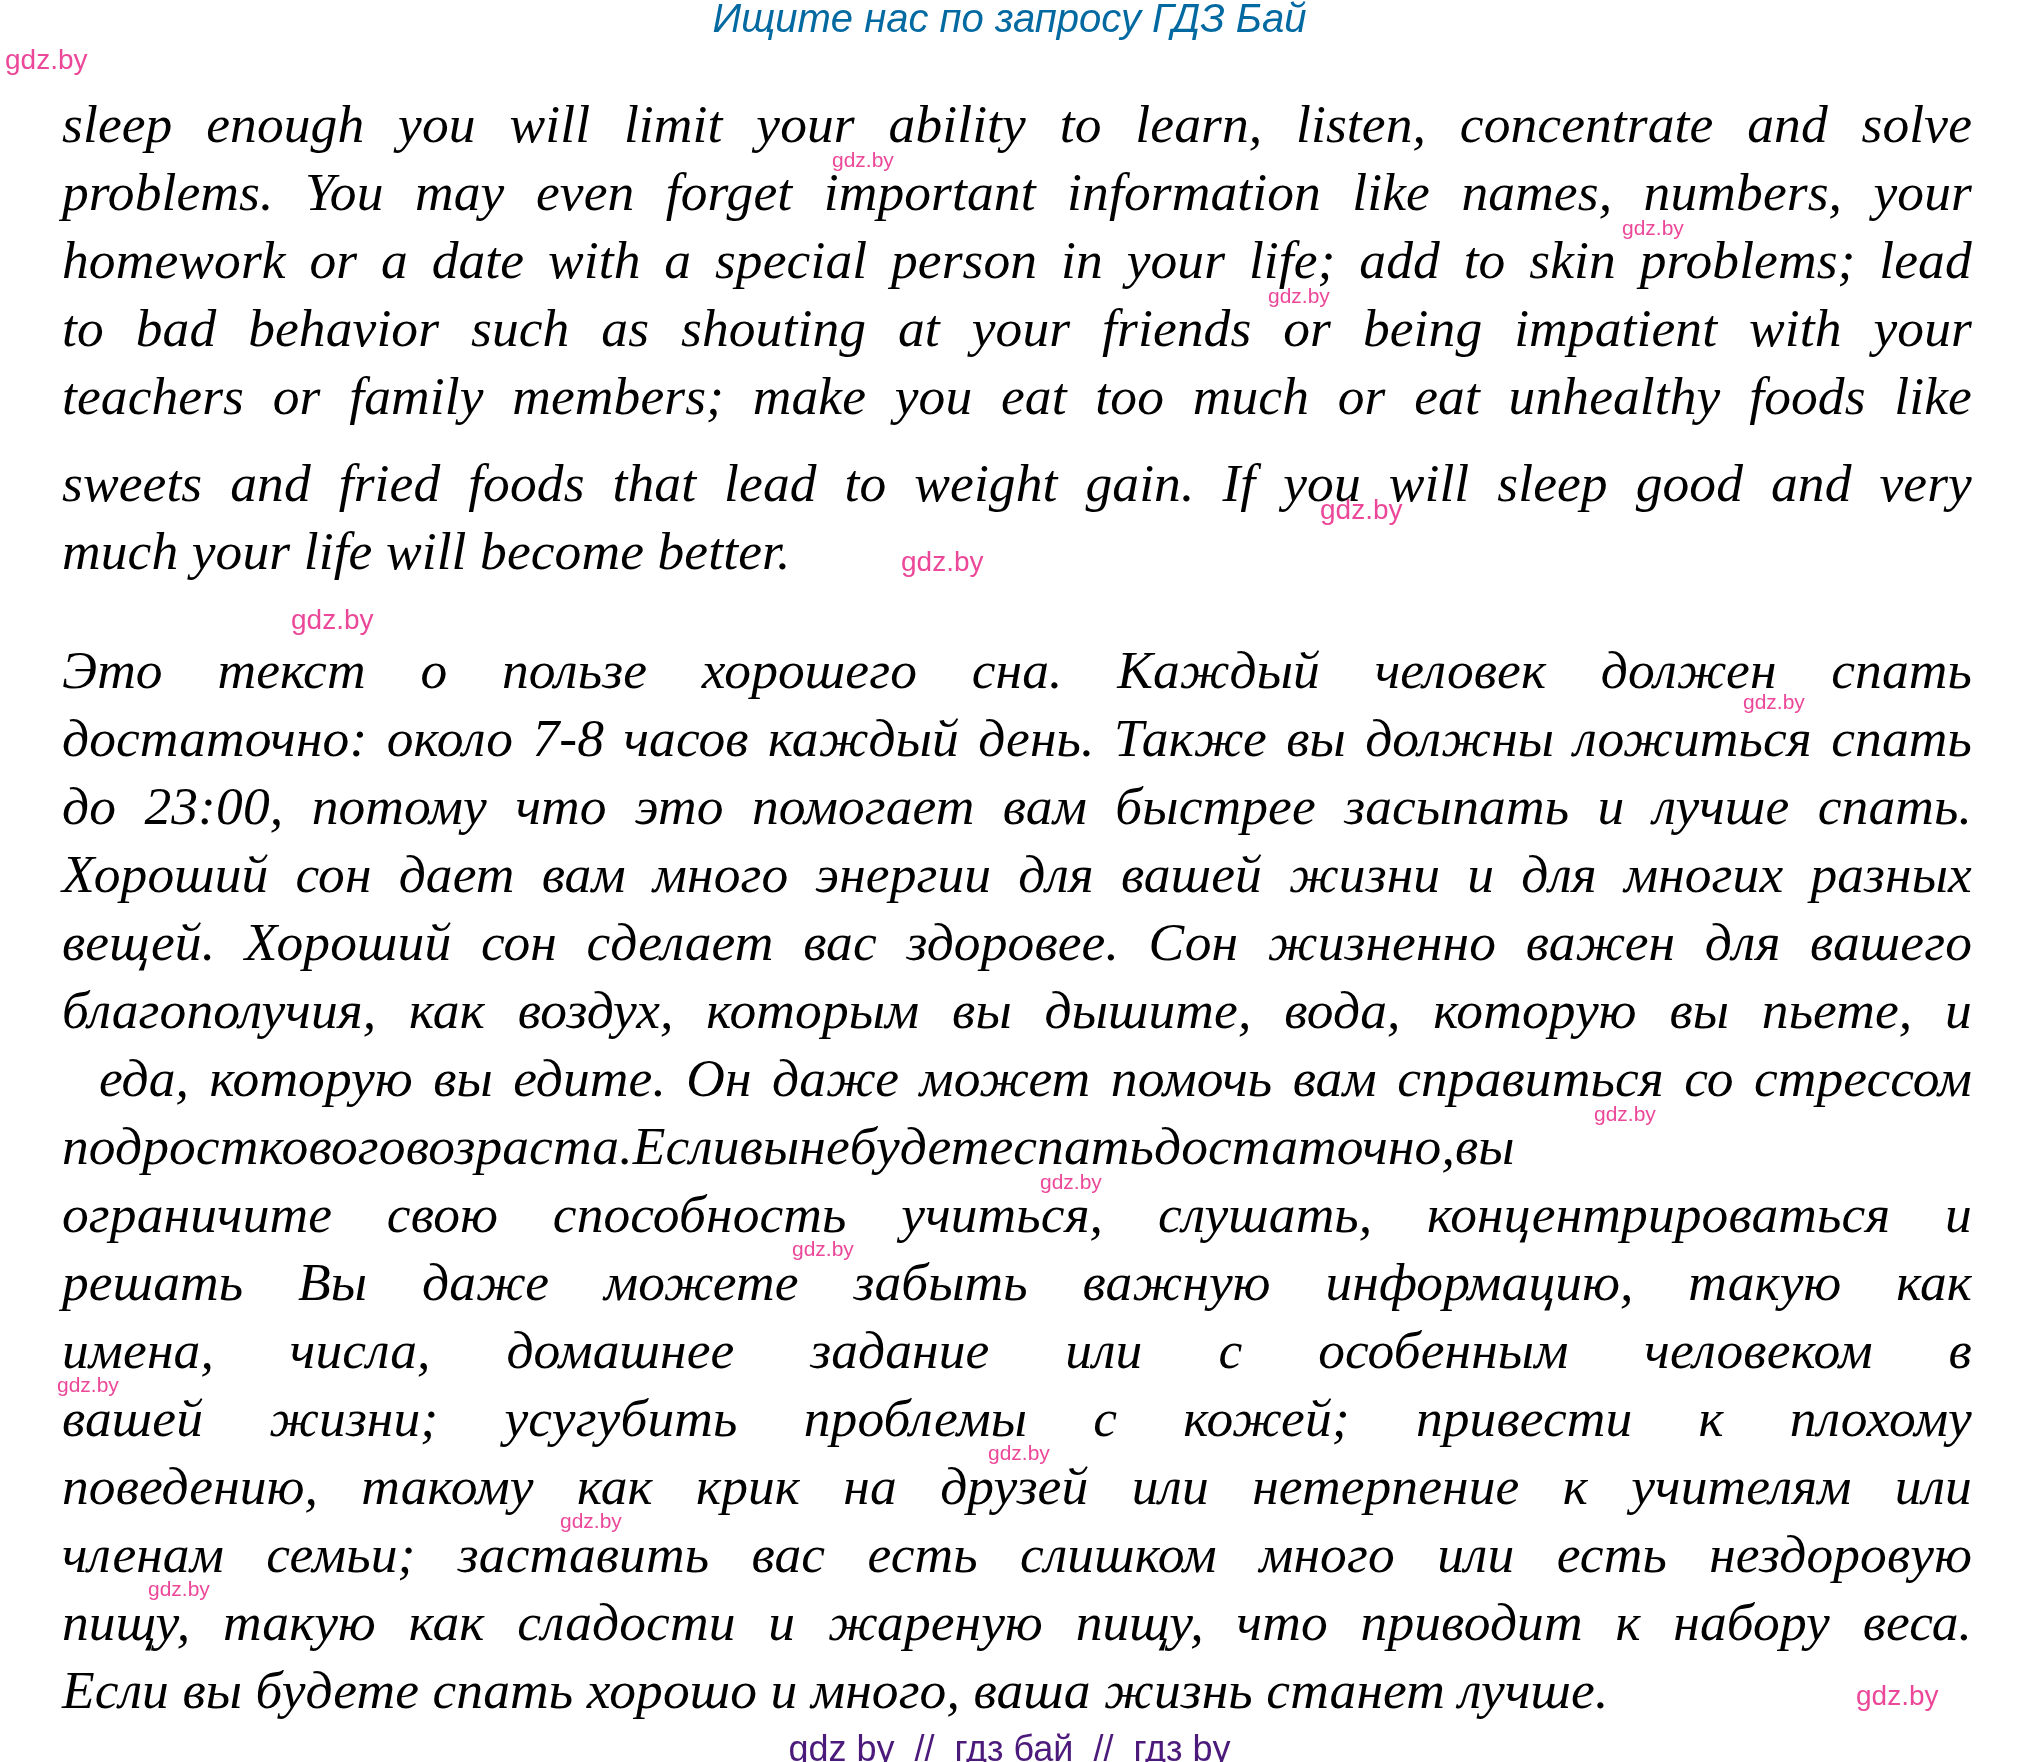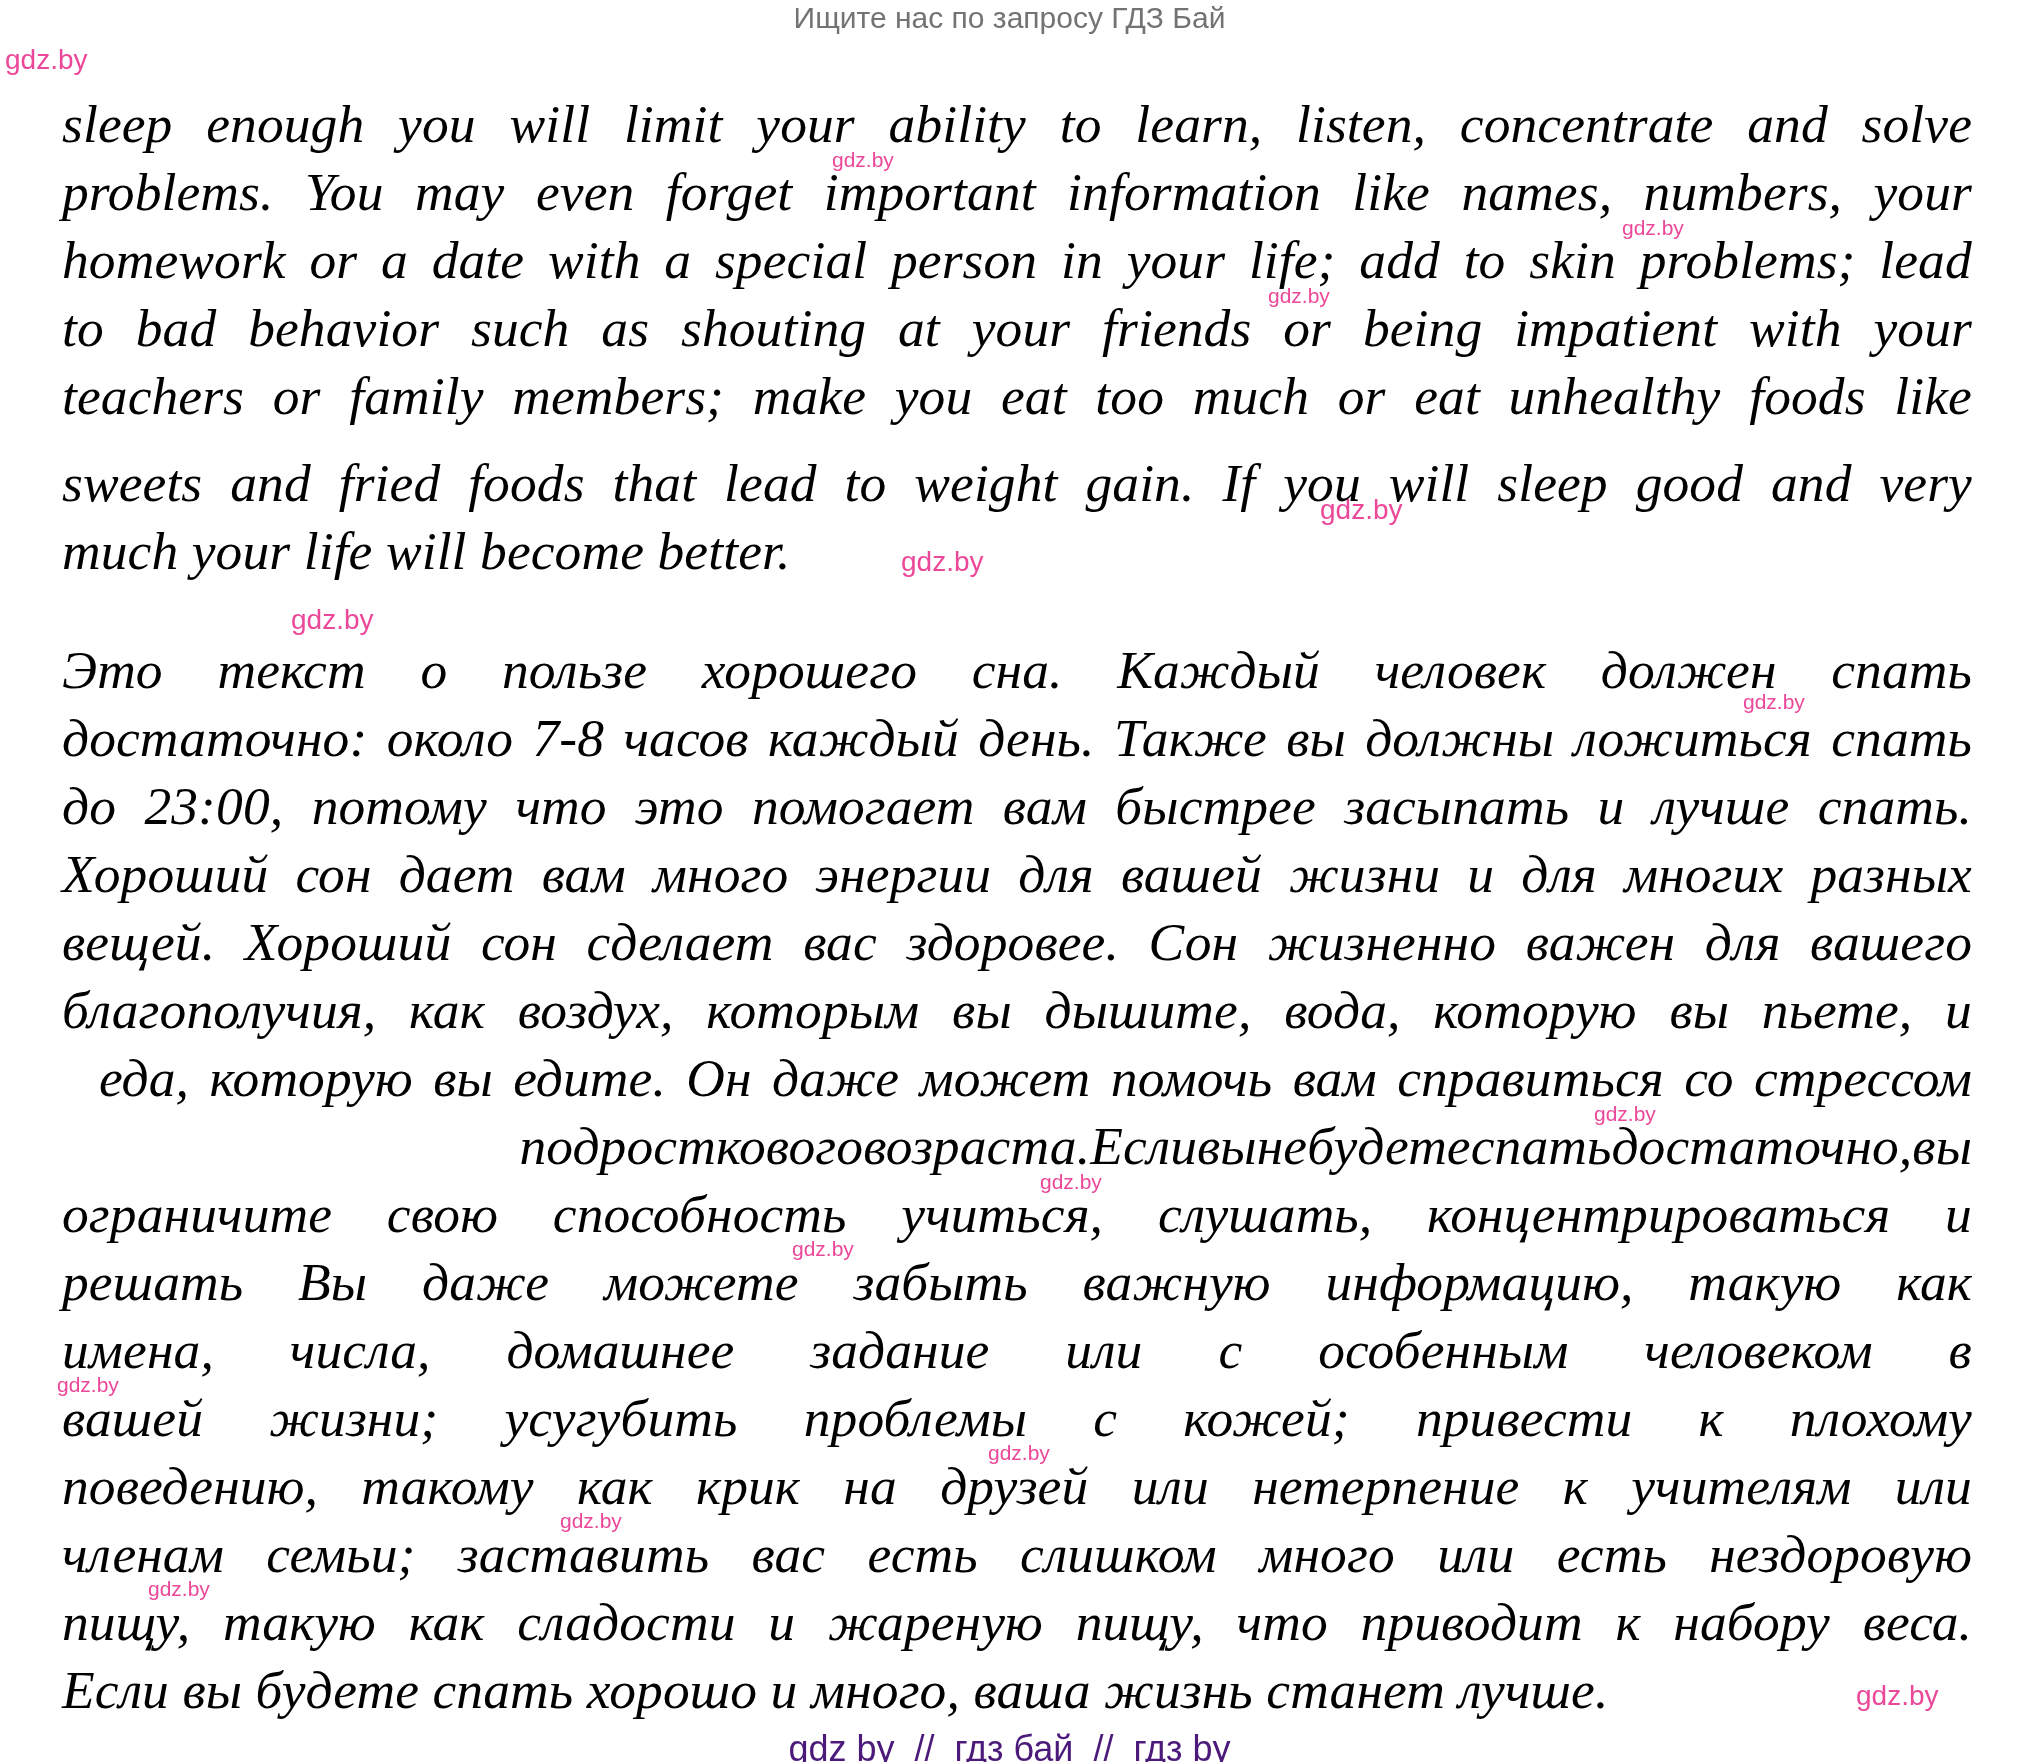--- a/index.html
+++ b/index.html
@@ -1,20 +1,20 @@
 <!DOCTYPE html>
 <html><head>
 <meta charset="utf-8">
 <style>
   html, body { margin: 0; padding: 0; background: #ffffff; }
   body { width: 2019px; height: 1762px; position: relative; overflow: hidden; }
   .banner {
     position: absolute; left: 0; top: 0; width: 2019px; height: 40px;
     text-align: center; font-family: "Liberation Sans", sans-serif;
-    font-size: 30px; line-height: 36px; color: #737373;
+    font-size: 40px; line-height: 36px; color: #0369a1; font-style: italic;
   }
   .wm {
     position: absolute; font-family: "Liberation Sans", sans-serif;
     color: #ec4899; white-space: nowrap;
   }
   .wm.sm { font-size: 21px; }
   .wm.md { font-size: 28px; }
   .para {
     position: absolute; left: 62px; width: 1910px;
     font-family: "Liberation Serif", serif; font-size: 53.5px;
@@ -239,21 +239,21 @@
       <span>едите.</span>
       <span>Он</span>
       <span>даже</span>
       <span>может</span>
       <span>помочь</span>
       <span>вам</span>
       <span>справиться</span>
       <span>со</span>
       <span>стрессом</span>
     </span>
-  <span class="ln" style="display: flex; justify-content: flex-end; margin-left: 45px;">
+  <span class="ln" style="display: flex; justify-content: flex-start;">
       <span>подросткового</span>
       <span>возраста.</span>
       <span>Если</span>
       <span>вы</span>
       <span>не</span>
       <span>будете</span>
       <span>спать</span>
       <span>достаточно,</span>
       <span>вы</span>
     </span>

